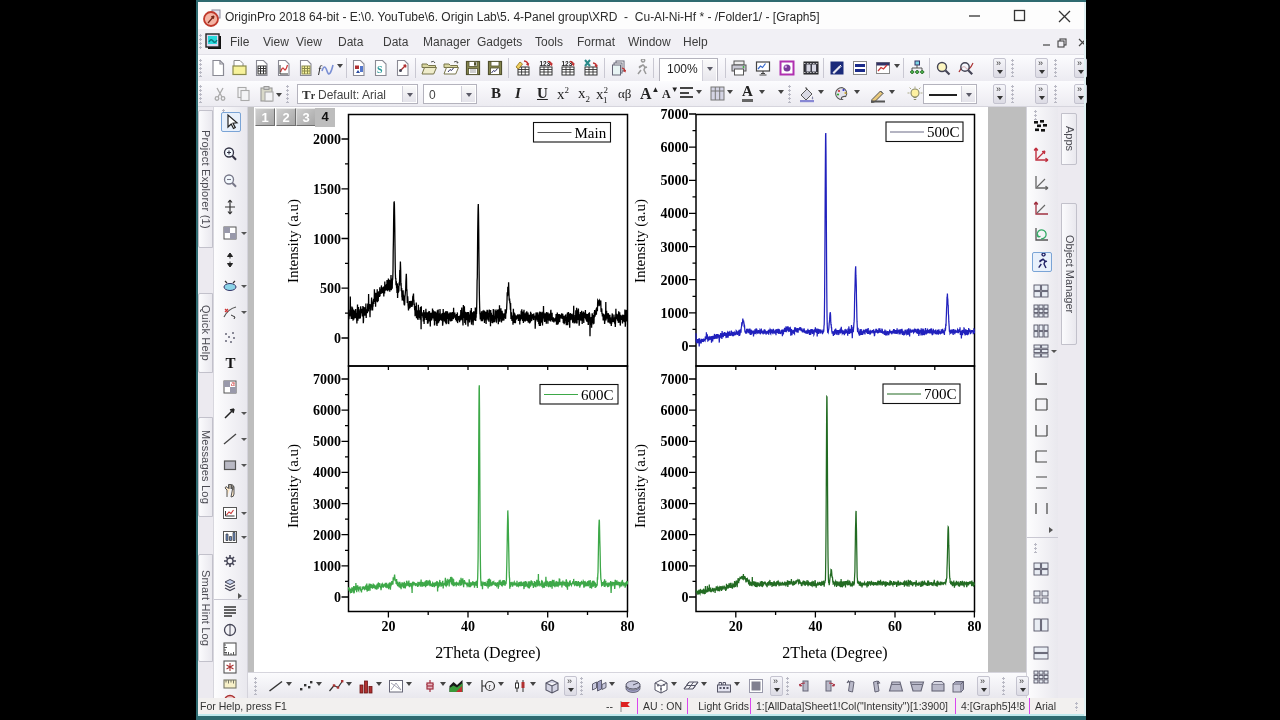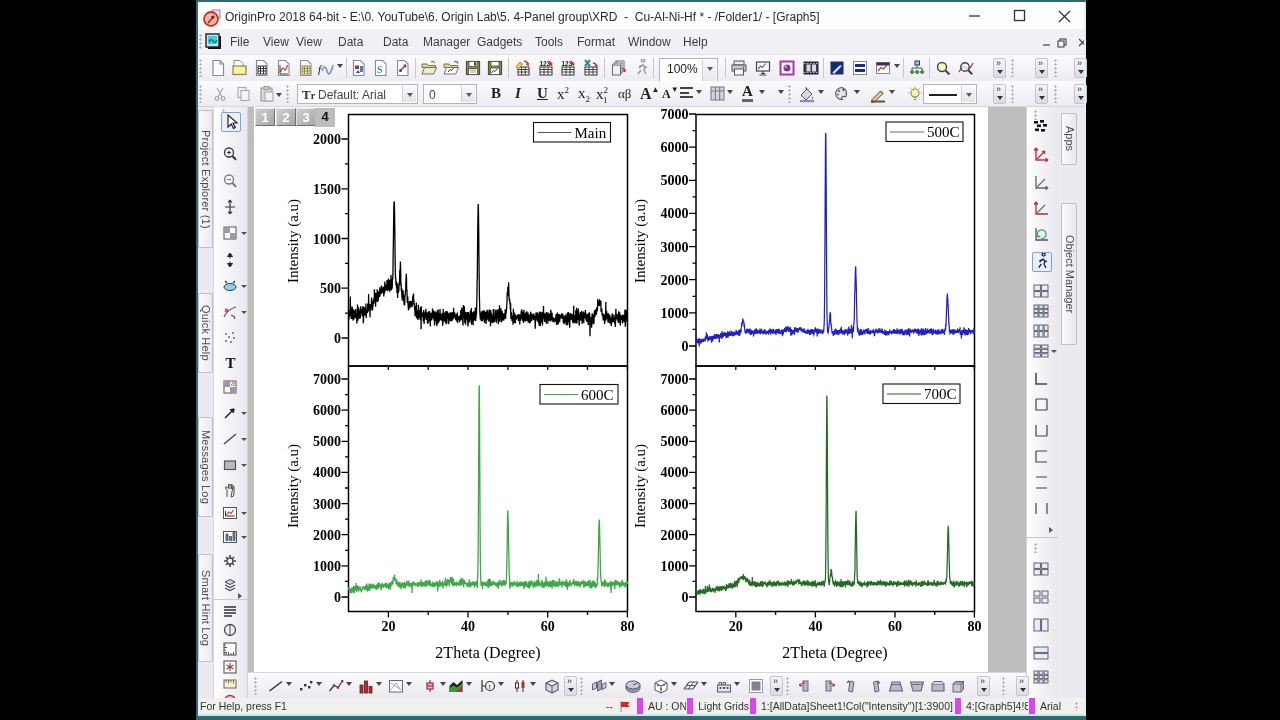--- a/index.html
+++ b/index.html
@@ -50,21 +50,21 @@
 
 #canvas { position:absolute; left:52px; top:107px; width:778px; height:565px; background:#bebebe; }
 #page { position:absolute; left:6px; top:0px; width:734px; height:565px; background:#ffffff; }
 #page svg { position:absolute; left:0; top:1px; transform:translateZ(0); }
 .gtab { position:absolute; width:20px; height:18px; top:1px; background:linear-gradient(135deg,#cfcfcf,#a8a8a8); border-top:1px solid #e8e8e8; border-left:1px solid #e0e0e0; border-right:1px solid #6f6f6f; border-bottom:1px solid #6f6f6f; color:#fff; font-size:13px; font-weight:bold; text-align:center; line-height:17px; }
 #gtab4 { position:absolute; width:20px; height:19px; top:1px; left:61px; background:#bdbdbd; color:#111; font-size:13px; font-weight:bold; text-align:center; line-height:18px; }
 
 
 #btoolbar { position:absolute; left:52px; top:672px; width:778px; height:26px; background:linear-gradient(#fbfbfd,#e9e8ee); border-top:1px solid #d6d5dd; }
 #statusbar { position:absolute; left:0; top:698px; width:890px; height:16px; background:#f2f0ef; font-size:10.5px; color:#333; }
-#statusbar .seg { position:absolute; top:0; height:16px; line-height:16px; border-left:6px solid #d946ef; padding-left:5px; white-space:nowrap; overflow:hidden; }
+#statusbar .seg { position:absolute; top:0; height:16px; line-height:16px; border-left:1px solid #d946ef; padding-left:5px; white-space:nowrap; overflow:hidden; }
 #botline1 { position:absolute; left:0; top:714px; width:890px; height:2px; background:#bfe9ed; }
 #botline2 { position:absolute; left:0; top:716px; width:890px; height:4px; background:#2e6a70; }
 </style>
 </head>
 <body>
 <div id="stage">
 <div id="win">
   <div id="topline"></div>
   <div class="abs" style="left:0;top:0;width:2px;height:720px;background:#2e6a70;z-index:9;"></div>
   <div class="abs" style="left:888px;top:2px;width:2px;height:714px;background:#dff0f2;z-index:9;"></div>

